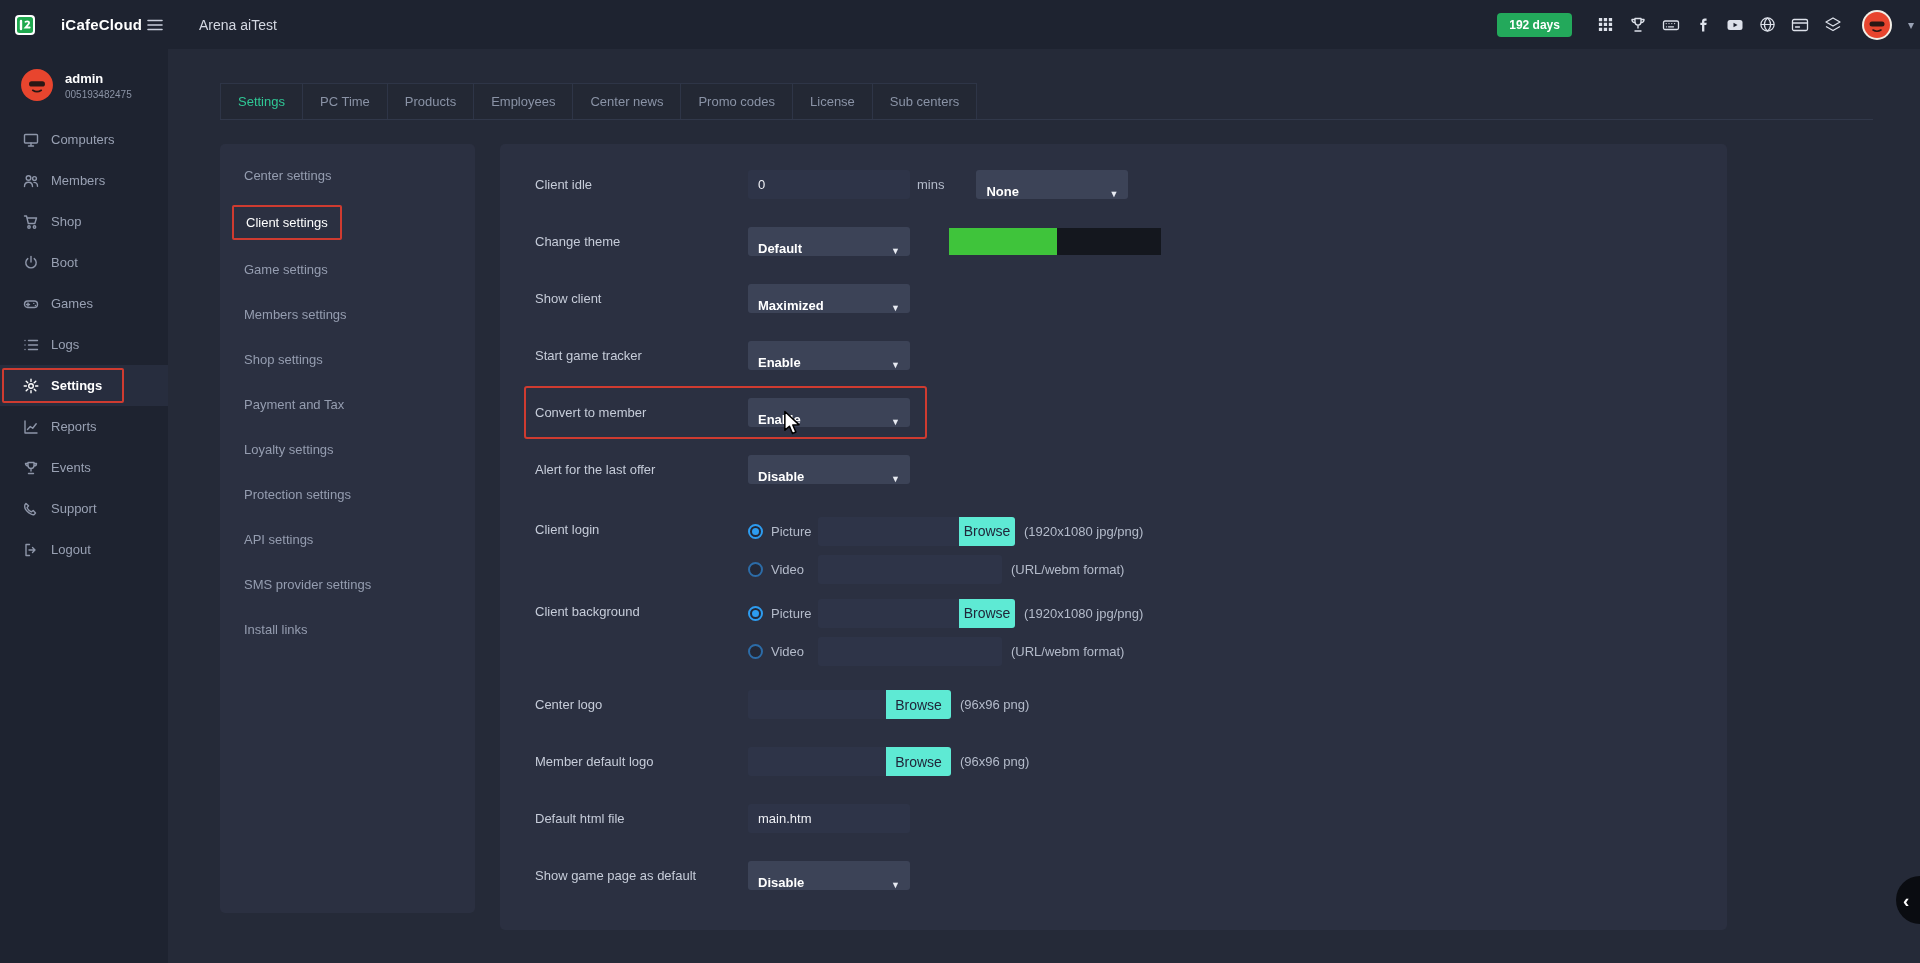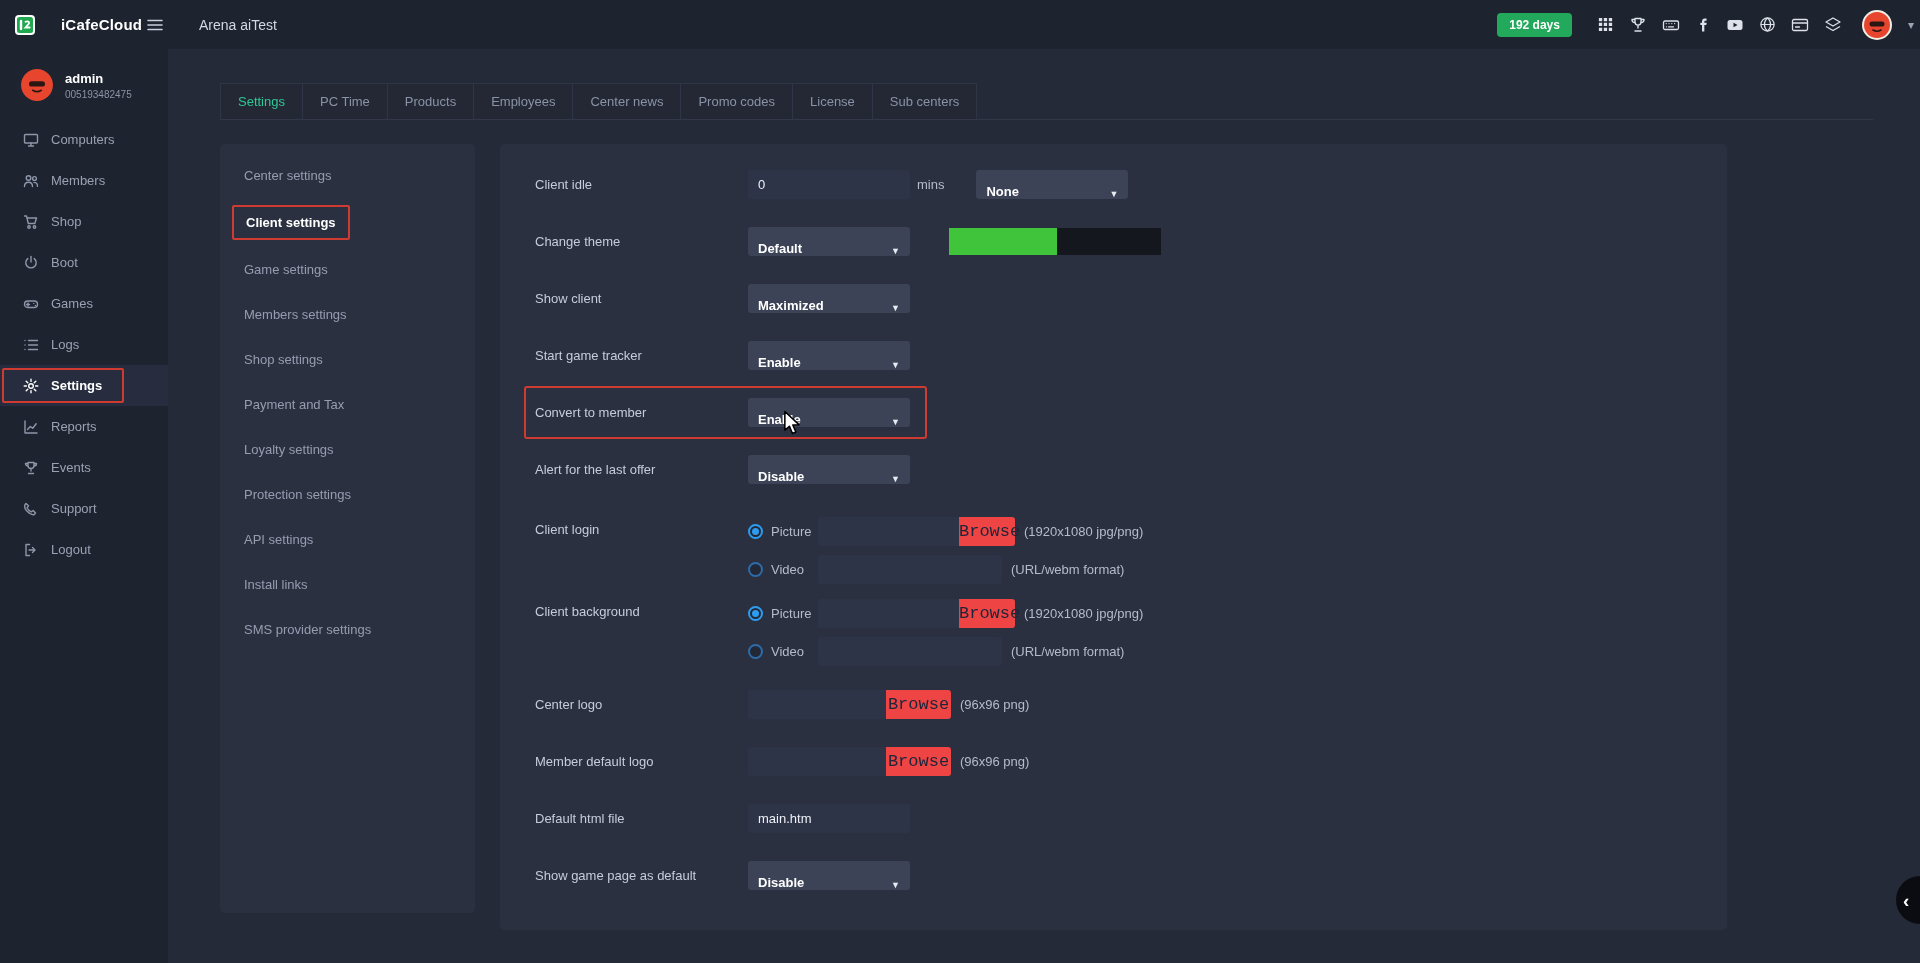--- a/index.html
+++ b/index.html
@@ -34,21 +34,21 @@
   .tabs{display:flex;margin:34px 0 0 52px;width:1653px;border-bottom:1px solid #31384a}
   .tab{padding:10px 17px;font-size:13px;color:#8a93a6;border:1px solid #2e3547;border-bottom:none;background:#232834;cursor:pointer;white-space:nowrap}
   .tab + .tab{border-left:none}
   .tab.active{color:#2fc795}
   .content{display:flex;margin:24px 0 0 52px;gap:25px;align-items:flex-start}
   .panel{background:#2b3041;border-radius:5px}
 
   
   .settings-nav{width:255px;min-height:769px;padding:9px 0}
   .sn-item{padding:15px 24px;font-size:13px;color:#959db0;cursor:pointer}
-  .sn-item.selected{color:#fff;font-weight:bold}
+  .sn-item.selected{color:#fff;font-weight:normal}
   .sn-item.selected .txt{display:inline-block;border:2px solid #cf3b30;border-radius:2px;padding:8px 12px;margin:-8px -12px}
 
   
   .form-panel{width:1227px;min-height:786px;padding:12px 0 20px 35px;position:relative}
   .frow{display:flex;align-items:center;height:57px;position:relative}
   .frow.multi{height:auto;align-items:flex-start;margin-top:14px}
   .frow.multi .flabel{padding-top:10px}
   .mt6{margin-top:6px !important}
   .flabel{width:213px;font-size:13px;color:#c6ccd9}
   .tinput{width:162px;height:29px;background:#2e3448;border:none;border-radius:3px;color:#eef0f5;font-size:13px;padding:0 10px;font-family:inherit;outline:none}
@@ -63,21 +63,21 @@
   .subcol{display:flex;flex-direction:column}
   .subrow{height:38px;display:flex;align-items:center}
   .radio{width:15px;height:15px;border-radius:50%;border:2px solid #2c6ca8;margin-right:8px;cursor:pointer;position:relative;flex:none;background:#232837}
   .radio.checked{border-color:#2d9cf0}
   .radio.checked::after{content:"";position:absolute;inset:2px;border-radius:50%;background:#2d9cf0}
   .rlabel{width:47px;font-size:13px;color:#b4bbca}
   .finput{height:29px;background:#2e3448;border:none;border-radius:3px;color:#eef0f5;font-size:13px;padding:0 9px;font-family:inherit;outline:none}
   .finput.pic{width:141px;border-radius:3px 0 0 3px}
   .finput.vid{width:184px}
   .finput.logo-in{width:138px;border-radius:3px 0 0 3px}
-  .browse{width:56px;height:29px;border:none;background:#ef4444;color:#20263a;font-size:17px;font-family:Liberation Mono, monospace;border-radius:0 3px 3px 0;cursor:pointer;flex:none}
+  .browse{width:56px;height:29px;border:none;background:#5eead4;color:#20263a;font-size:14px;font-family:Liberation Sans, sans-serif;border-radius:0 3px 3px 0;cursor:pointer;flex:none}
   .browse.lg{width:65px}
   .hint{font-size:13px;color:#b4bbca;margin-left:9px;white-space:nowrap}
   .row-frame{position:absolute;left:-11px;top:2px;width:403px;height:53px;border:2px solid #cf3b30;border-radius:3px;pointer-events:none}
   .cursor{position:absolute;left:283px;top:266px;z-index:6;pointer-events:none}
 
   
   .fab{position:absolute;right:-24px;top:876px;width:48px;height:48px;border-radius:50%;background:#0a0c11;display:flex;align-items:center;color:#fff;padding-left:7px;cursor:pointer;z-index:7}
   .fab span{font-size:19px;font-weight:bold;line-height:1}
 </style>
 </head>
@@ -297,22 +297,22 @@
     <div class="panel settings-nav">
       <div class="sn-item"><span class="txt">Center settings</span></div>
       <div class="sn-item selected"><span class="txt">Client settings</span></div>
       <div class="sn-item"><span class="txt">Game settings</span></div>
       <div class="sn-item"><span class="txt">Members settings</span></div>
       <div class="sn-item"><span class="txt">Shop settings</span></div>
       <div class="sn-item"><span class="txt">Payment and Tax</span></div>
       <div class="sn-item"><span class="txt">Loyalty settings</span></div>
       <div class="sn-item"><span class="txt">Protection settings</span></div>
       <div class="sn-item"><span class="txt">API settings</span></div>
+      <div class="sn-item"><span class="txt">SMS provider settings</span></div>
       <div class="sn-item"><span class="txt">Install links</span></div>
-      <div class="sn-item"><span class="txt">SMS provider settings</span></div>
     </div>
 
     <div class="panel form-panel">
 
       <div class="frow">
         <div class="flabel">Client idle</div>
         <input class="tinput" value="0" style="">
         <span class="unit">mins</span>
         <div class="dselect idle-select">
           <span>None</span>

